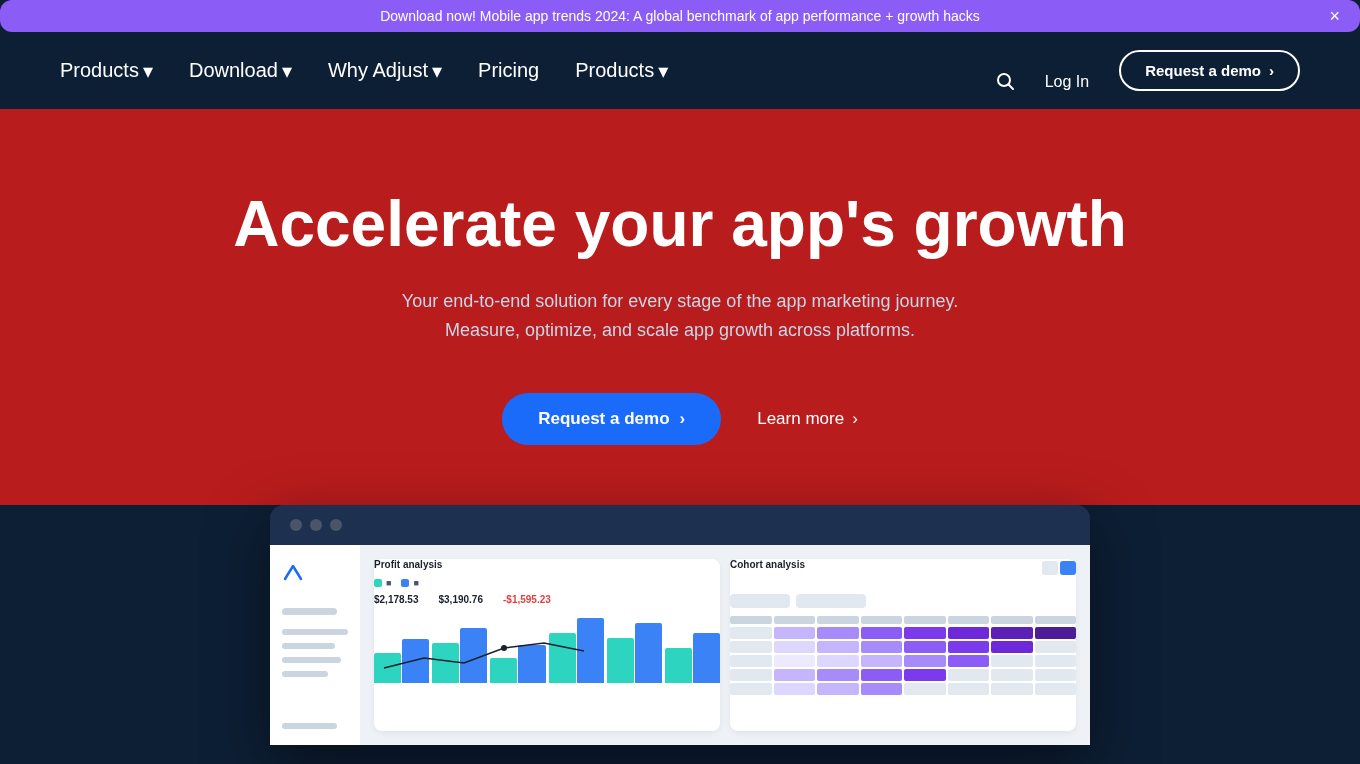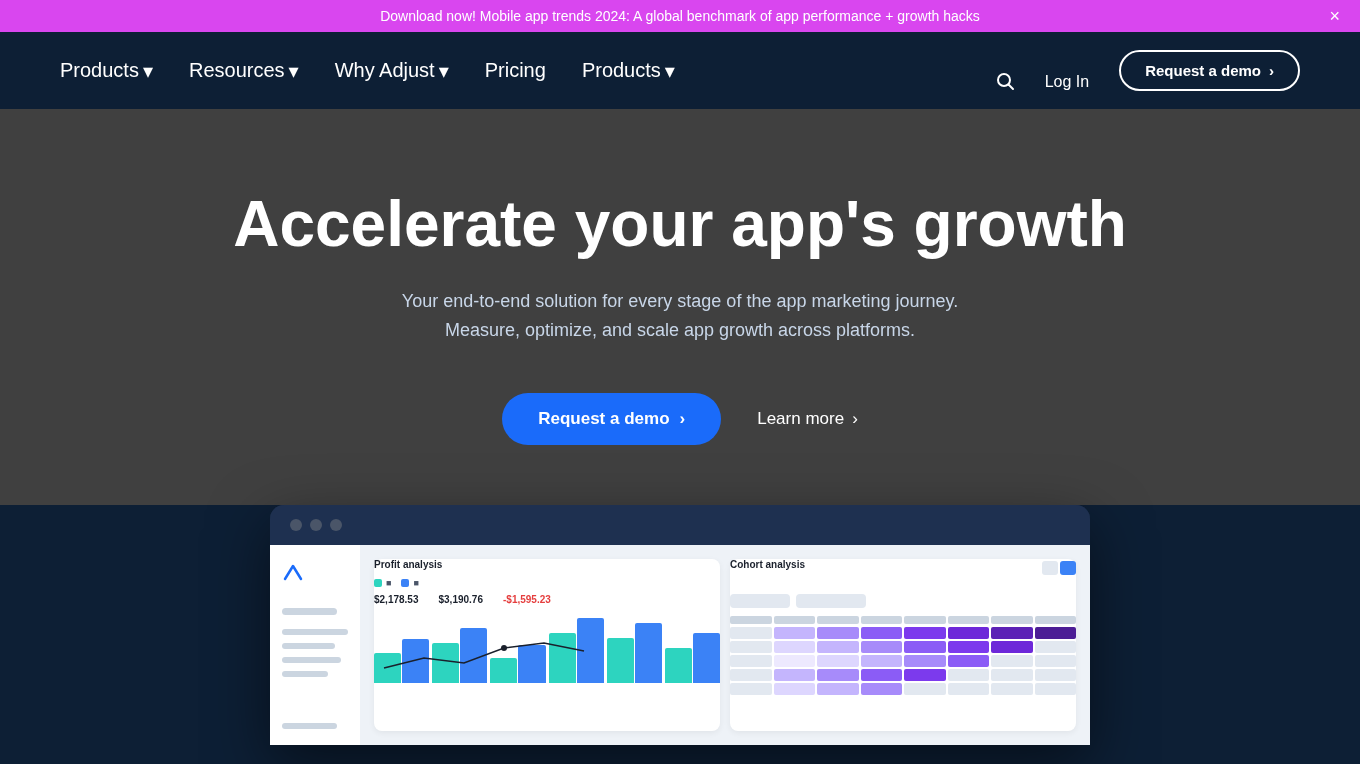--- a/index.html
+++ b/index.html
@@ -1,25 +1,26 @@
 <!DOCTYPE html>
 <html><head>
   <meta charset="utf-8">
   <style>
     * { margin: 0; padding: 0; box-sizing: border-box; }
     body { font-family: -apple-system, BlinkMacSystemFont, 'Segoe UI', sans-serif; background: #0d1f35; color: #fff; overflow-x: hidden; }
 
     
     .banner {
-      background: #d946ef;
+      background: #8b5cf6;
       text-align: center;
       padding: 8px 40px;
       font-size: 14px;
       color: #fff;
       position: relative;
+      border-radius: 12px;
     }
     .banner-close {
       position: absolute;
       right: 20px;
       top: 50%;
       transform: translateY(-50%);
       cursor: pointer;
       font-size: 18px;
       color: #fff;
       background: none;
@@ -104,21 +105,21 @@
       cursor: pointer;
       display: flex;
       align-items: center;
       gap: 8px;
     }
 
     
     .hero {
       text-align: center;
       padding: 80px 40px 60px;
-      background: #404040;
+      background: #b91c1c;
     }
     .hero h1 {
       font-size: 64px;
       font-weight: 800;
       line-height: 1.1;
       margin-bottom: 28px;
       color: #fff;
       max-width: 900px;
       margin-left: auto;
       margin-right: auto;
@@ -325,21 +326,21 @@
     <button class="banner-close">×</button>
   </div>
 
   <nav>
     <div class="nav-links">
       <a class="nav-link" href="#">
         <span>Products</span>
         <span>▾</span>
       </a>
       <a class="nav-link" href="#">
-        <span>Resources</span>
+        <span>Download</span>
         <span>▾</span>
       </a>
       <a class="nav-link" href="#">
         <span>Why Adjust</span>
         <span>▾</span>
       </a>
       <a class="nav-link" href="#">
         <span>Pricing</span>
       </a>
       <a class="nav-link" href="#">

